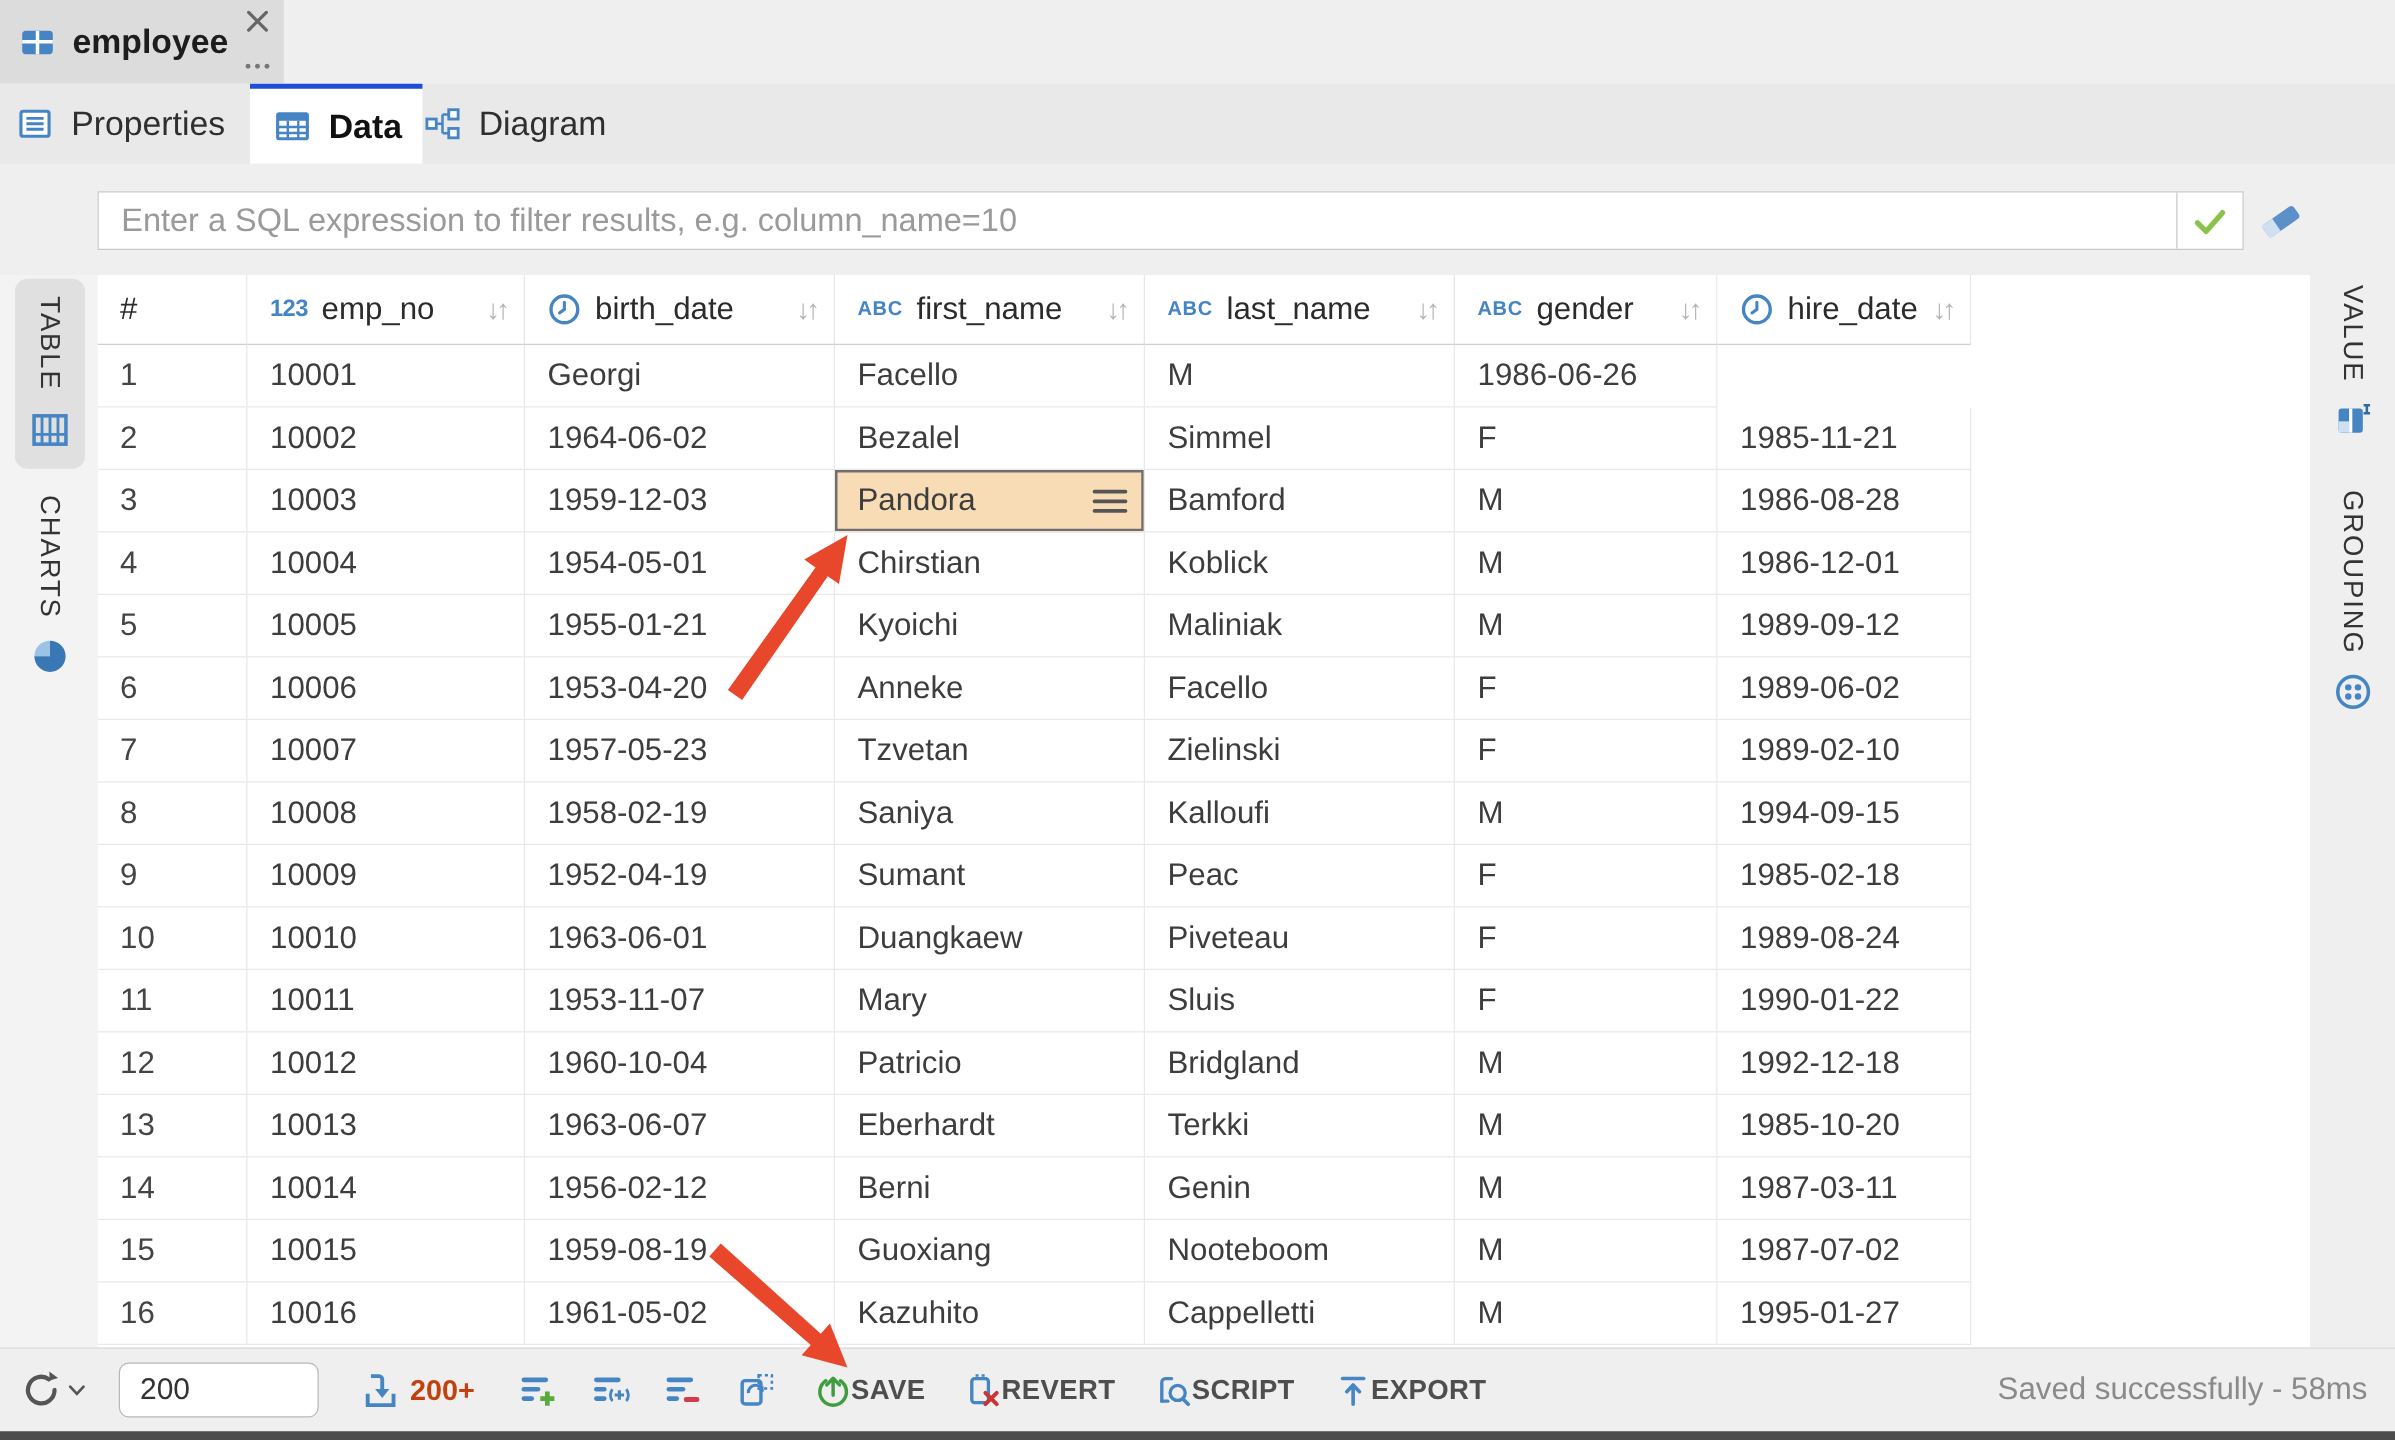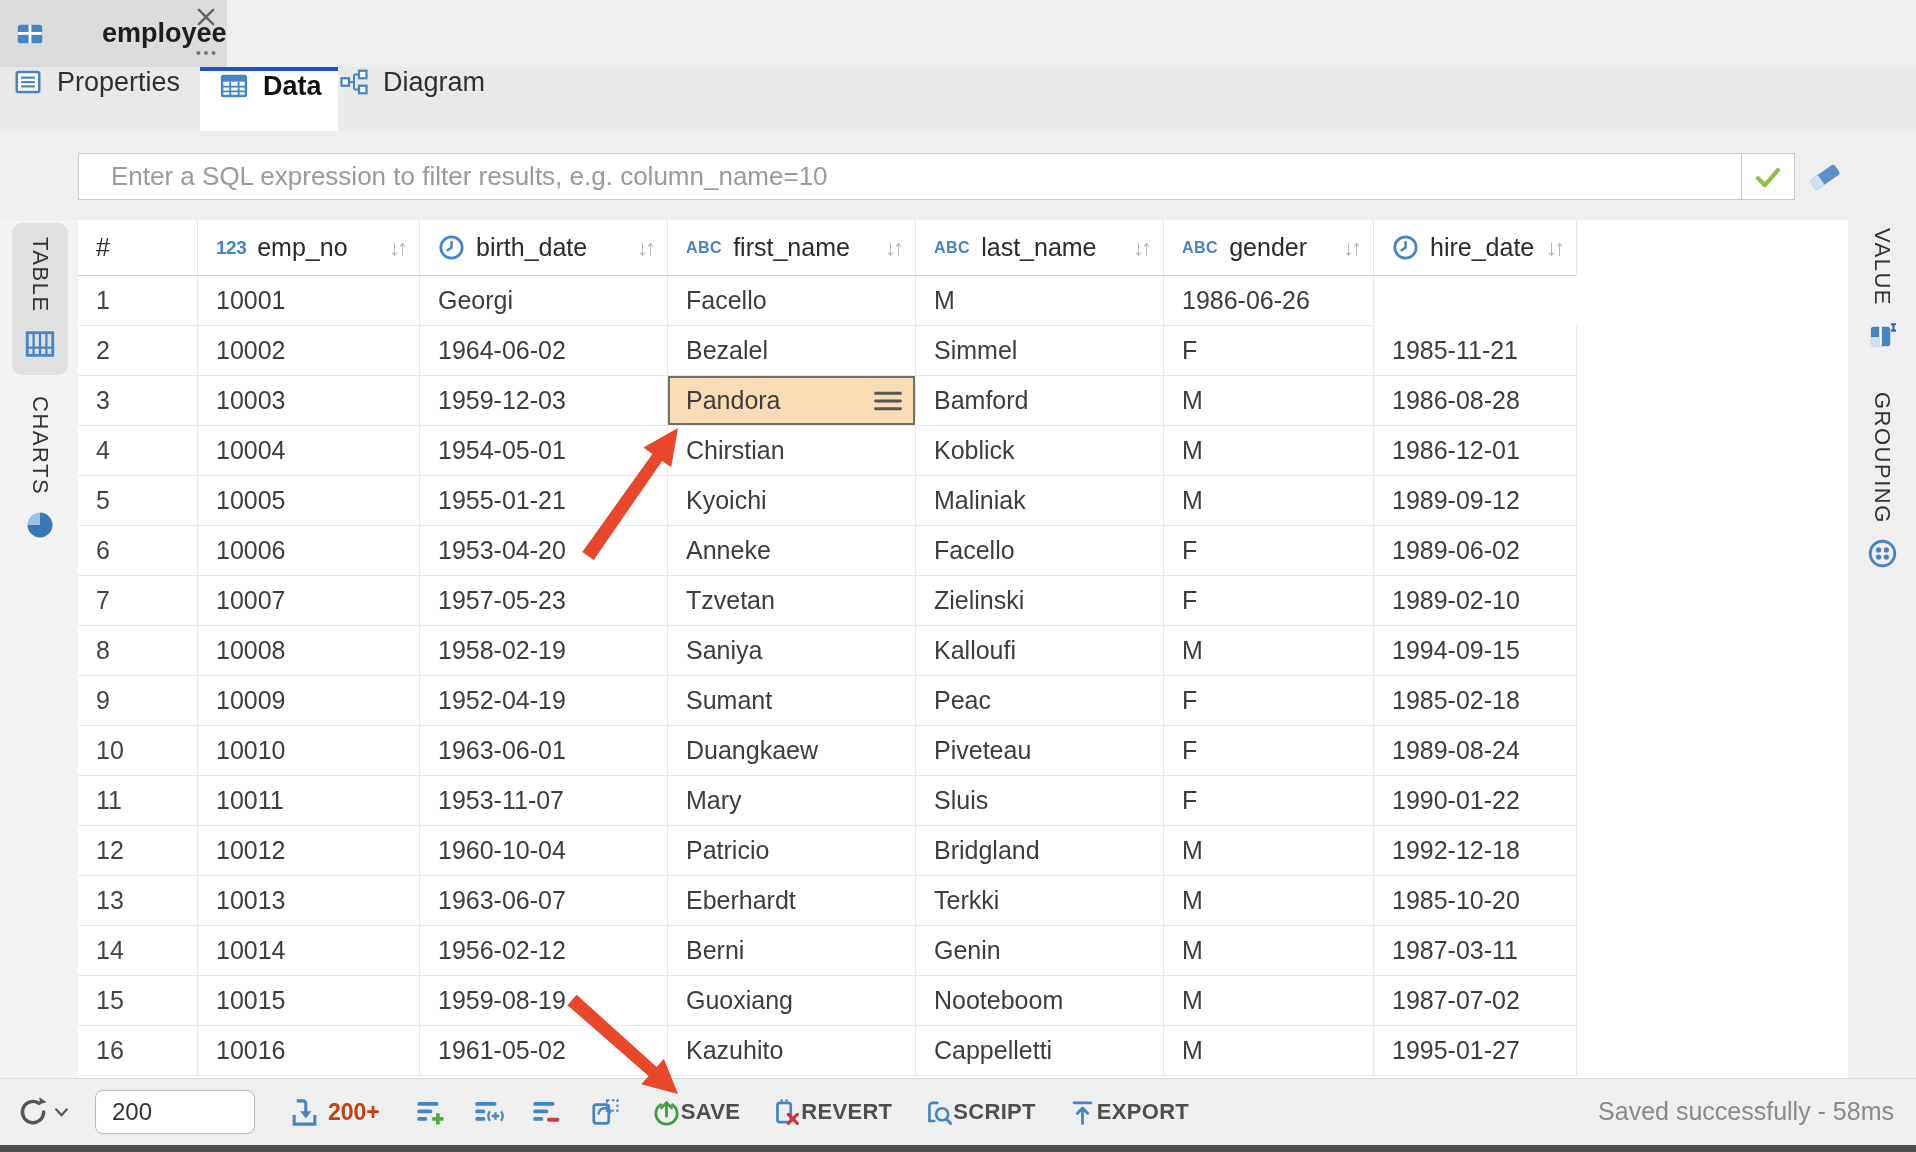--- a/index.html
+++ b/index.html
@@ -2,40 +2,40 @@
 <html><head>
 <meta charset="utf-8">
 <style>
   html,body{margin:0;padding:0;background:#9a9a9a;}
   #app{position:relative;width:1916px;height:1152px;background:#efefef;overflow:hidden;
        font-family:"Liberation Sans","DejaVu Sans",sans-serif;color:#2e2e2e;}
   .icon{display:inline-flex;align-items:center;justify-content:center}
   .icon svg{width:100%;height:100%;display:block}
 
   
-  .emp-tab{position:absolute;left:0;top:0;width:227px;height:67px;background:#dcdcdc;display:flex;align-items:center;gap:44px;}
+  .emp-tab{position:absolute;left:0;top:0;width:227px;height:67px;background:#dcdcdc;display:flex;align-items:center;}
   .emp-tab .ticon{width:32px;height:28px;margin-left:14px}
   .emp-title{font-size:27px;font-weight:700;color:#1d1d1d;margin-left:12px}
   .tab-close{position:absolute;left:193px;top:4px;width:26px;height:26px;cursor:pointer}
   .tab-dots{position:absolute;left:193px;top:44px;width:26px;height:18px}
 
   
   .subtabs{position:absolute;left:0;top:67px;width:100%;height:64px;background:#e9e9e9;}
-  .stab{position:absolute;top:0;height:64px;display:flex;box-sizing:border-box;cursor:pointer}
+  .stab{position:absolute;top:0;height:64px;display:flex;align-items:center;box-sizing:border-box;cursor:pointer}
   .stab .icon{width:32px;height:30px}
   .stab-label{font-size:27px;color:#2f2f2f;margin-left:13px}
   .stab-props{left:0;width:200px;padding-left:12px}
   .stab-data{left:200px;width:138px;background:#ffffff;border-top:4px solid #1d4ed8;padding-left:18px}
   .stab-data .stab-label{font-weight:700;color:#111}
   .stab-diagram{left:338px;width:182px;}
 
   
   .filterbar{position:absolute;left:0;top:131px;width:100%;height:89px;background:#efefef}
   .filter-box{position:absolute;left:78px;top:22px;width:1717px;height:47px;background:#fff;border:1px solid #c9c9c9;box-sizing:border-box;display:flex;align-items:center}
-  .filter-input{flex:1;height:100%;border:0;outline:none;font-family:inherit;font-size:26px;color:#333;padding:0 32px;background:transparent}
+  .filter-input{flex:1;height:100%;border:0;outline:none;font-family:inherit;font-size:26px;color:#333;padding:0 18px;background:transparent}
   .filter-input::placeholder{color:#9a9a9a}
   .filter-apply{width:52px;height:100%;border-left:1px solid #c9c9c9;display:flex;align-items:center;justify-content:center;cursor:pointer}
   .filter-apply .icon{width:30px;height:30px}
   .filter-clear{position:absolute;left:1806px;top:27px;width:36px;height:36px;cursor:pointer}
 
   
   .content{position:absolute;left:78px;top:220px;width:1770px;height:858px;background:#fff;border-top-right-radius:18px;}
   .grid-cols{display:grid;grid-template-columns:120px 222px 248px 248px 248px 210px 203px 1fr;}
   .thead{height:56px}
   .hcell{display:flex;align-items:center;box-sizing:border-box;border-right:1px solid #e6e6e6;border-bottom:1px solid #cfcfcf;padding-left:18px;overflow:hidden;cursor:pointer;background:#fff}

